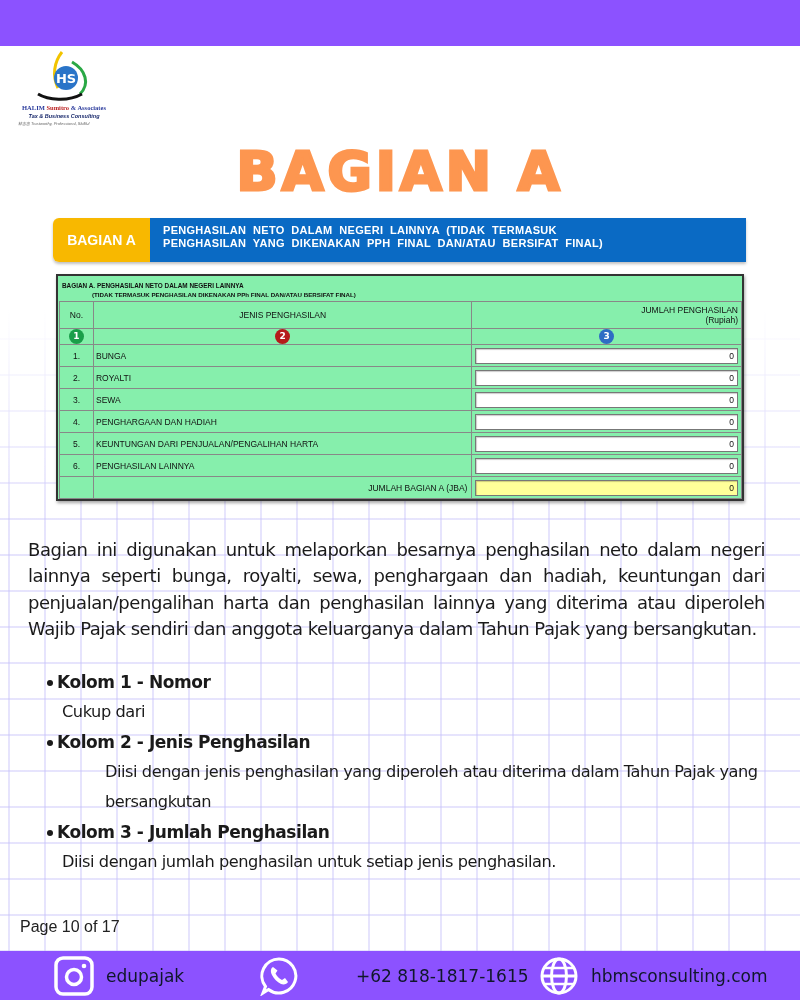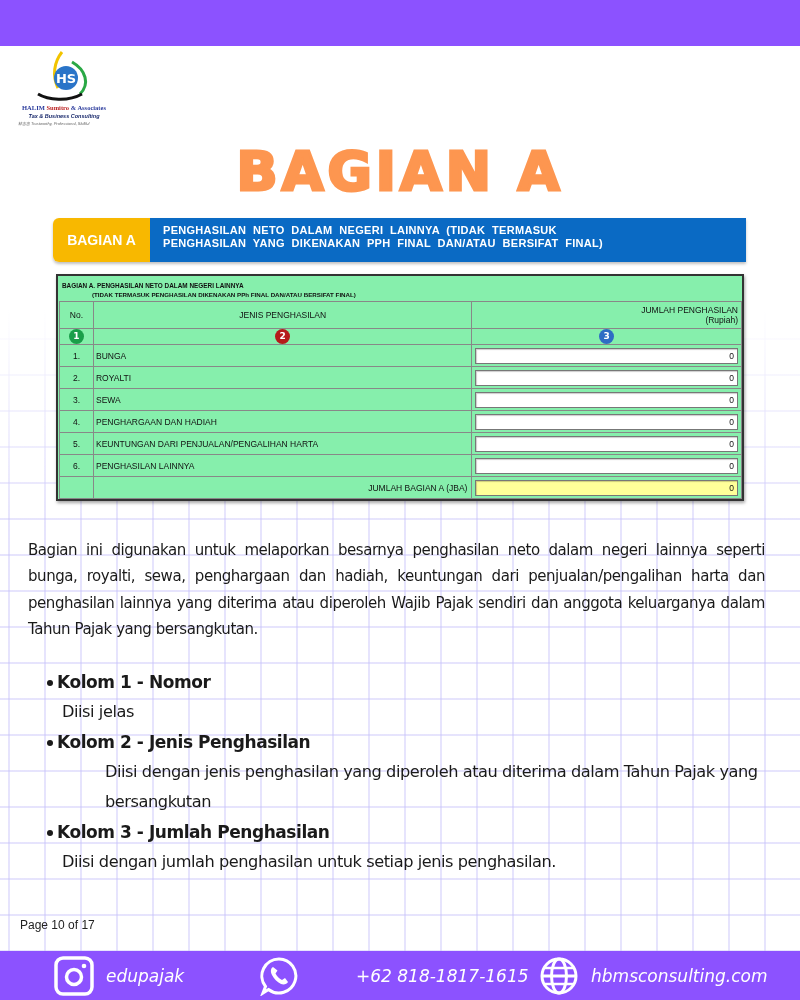--- a/index.html
+++ b/index.html
@@ -100,42 +100,42 @@
   .amt-input {
     width: 100%; height: 16px; border: 1px solid #777; background: #fff;
     text-align: right; font-family: "Liberation Sans", sans-serif; font-size: 8.5px;
     padding: 1px 3px; color: #111; line-height: 13px;
     box-shadow: inset 1px 1px 1px rgba(0,0,0,0.2);
   }
   .amt-input.total { background: #ffff99; }
   table.income td.total-label { text-align: right; font-weight: normal; padding-right: 4px; }
   .para {
     position: absolute; left: 28px; top: 537px; width: 737px;
-    font-family: "DejaVu Sans", sans-serif; font-size: 15px; line-height: 26.3px;
+    font-family: "DejaVu Sans", sans-serif; font-size: 18px; line-height: 26.3px;
     color: #1a1a1a; text-align: justify; letter-spacing: -0.45px;
   }
   .cols {
     position: absolute; left: 45px; top: 667px; width: 720px;
     font-family: "DejaVu Sans", sans-serif; color: #1a1a1a; letter-spacing: -0.45px;
   }
   .cols .item { position: relative; }
   .cols .title {
     font-weight: bold; font-size: 17px; line-height: 30px; padding-left: 12px; position: relative;
   }
   .cols .title .dot {
     position: absolute; left: 2px; top: 13px; width: 6px; height: 6px; border-radius: 50%; background: #1a1a1a;
   }
   .cols .desc { font-size: 16.2px; line-height: 30px; padding-left: 17px; }
   .page-num {
     position: absolute; left: 20px; top: 918px;
-    font-family: "Liberation Sans", sans-serif; font-size: 12px; color: #222;
+    font-family: "Liberation Sans", sans-serif; font-size: 16px; color: #222;
   }
   .footer {
     position: absolute; left: 0; top: 951px; width: 800px; height: 49px;
-    background: #8c52ff; color: #ffffff; font-style: italic;
+    background: #8c52ff; color: #0f172a;
   }
   .footer .f-item {
     position: absolute; top: 0; height: 49px; display: flex; align-items: center;
     font-family: "DejaVu Sans", sans-serif; font-size: 17px;
   }
   .footer .f-item .f-icon { margin-right: 12px; display: flex; }
 </style>
 </head>
 <body>
 
@@ -236,21 +236,21 @@
     </tr>
   </tbody>
     </table>
 </div>
 
 <div class="para">Bagian ini digunakan untuk melaporkan besarnya penghasilan neto dalam negeri lainnya seperti bunga, royalti, sewa, penghargaan dan hadiah, keuntungan dari penjualan/pengalihan harta dan penghasilan lainnya yang diterima atau diperoleh Wajib Pajak sendiri dan anggota keluarganya dalam Tahun Pajak yang bersangkutan.</div>
 
 <div class="cols">
   <div class="item">
     <div class="title"><span class="dot"></span><span>Kolom 1 - Nomor</span></div>
-    <div class="desc">Diisi jelas</div>
+    <div class="desc">Cukup dari</div>
   </div>
   <div class="item">
     <div class="title"><span class="dot"></span><span>Kolom 2 - Jenis Penghasilan</span></div>
     <div class="desc" style="width:700px;margin-left:43px;">Diisi dengan jenis penghasilan yang diperoleh atau diterima dalam Tahun Pajak yang bersangkutan</div>
   </div>
   <div class="item">
     <div class="title"><span class="dot"></span><span>Kolom 3 - Jumlah Penghasilan</span></div>
     <div class="desc">Diisi dengan jumlah penghasilan untuk setiap jenis penghasilan.</div>
   </div>
 </div>

